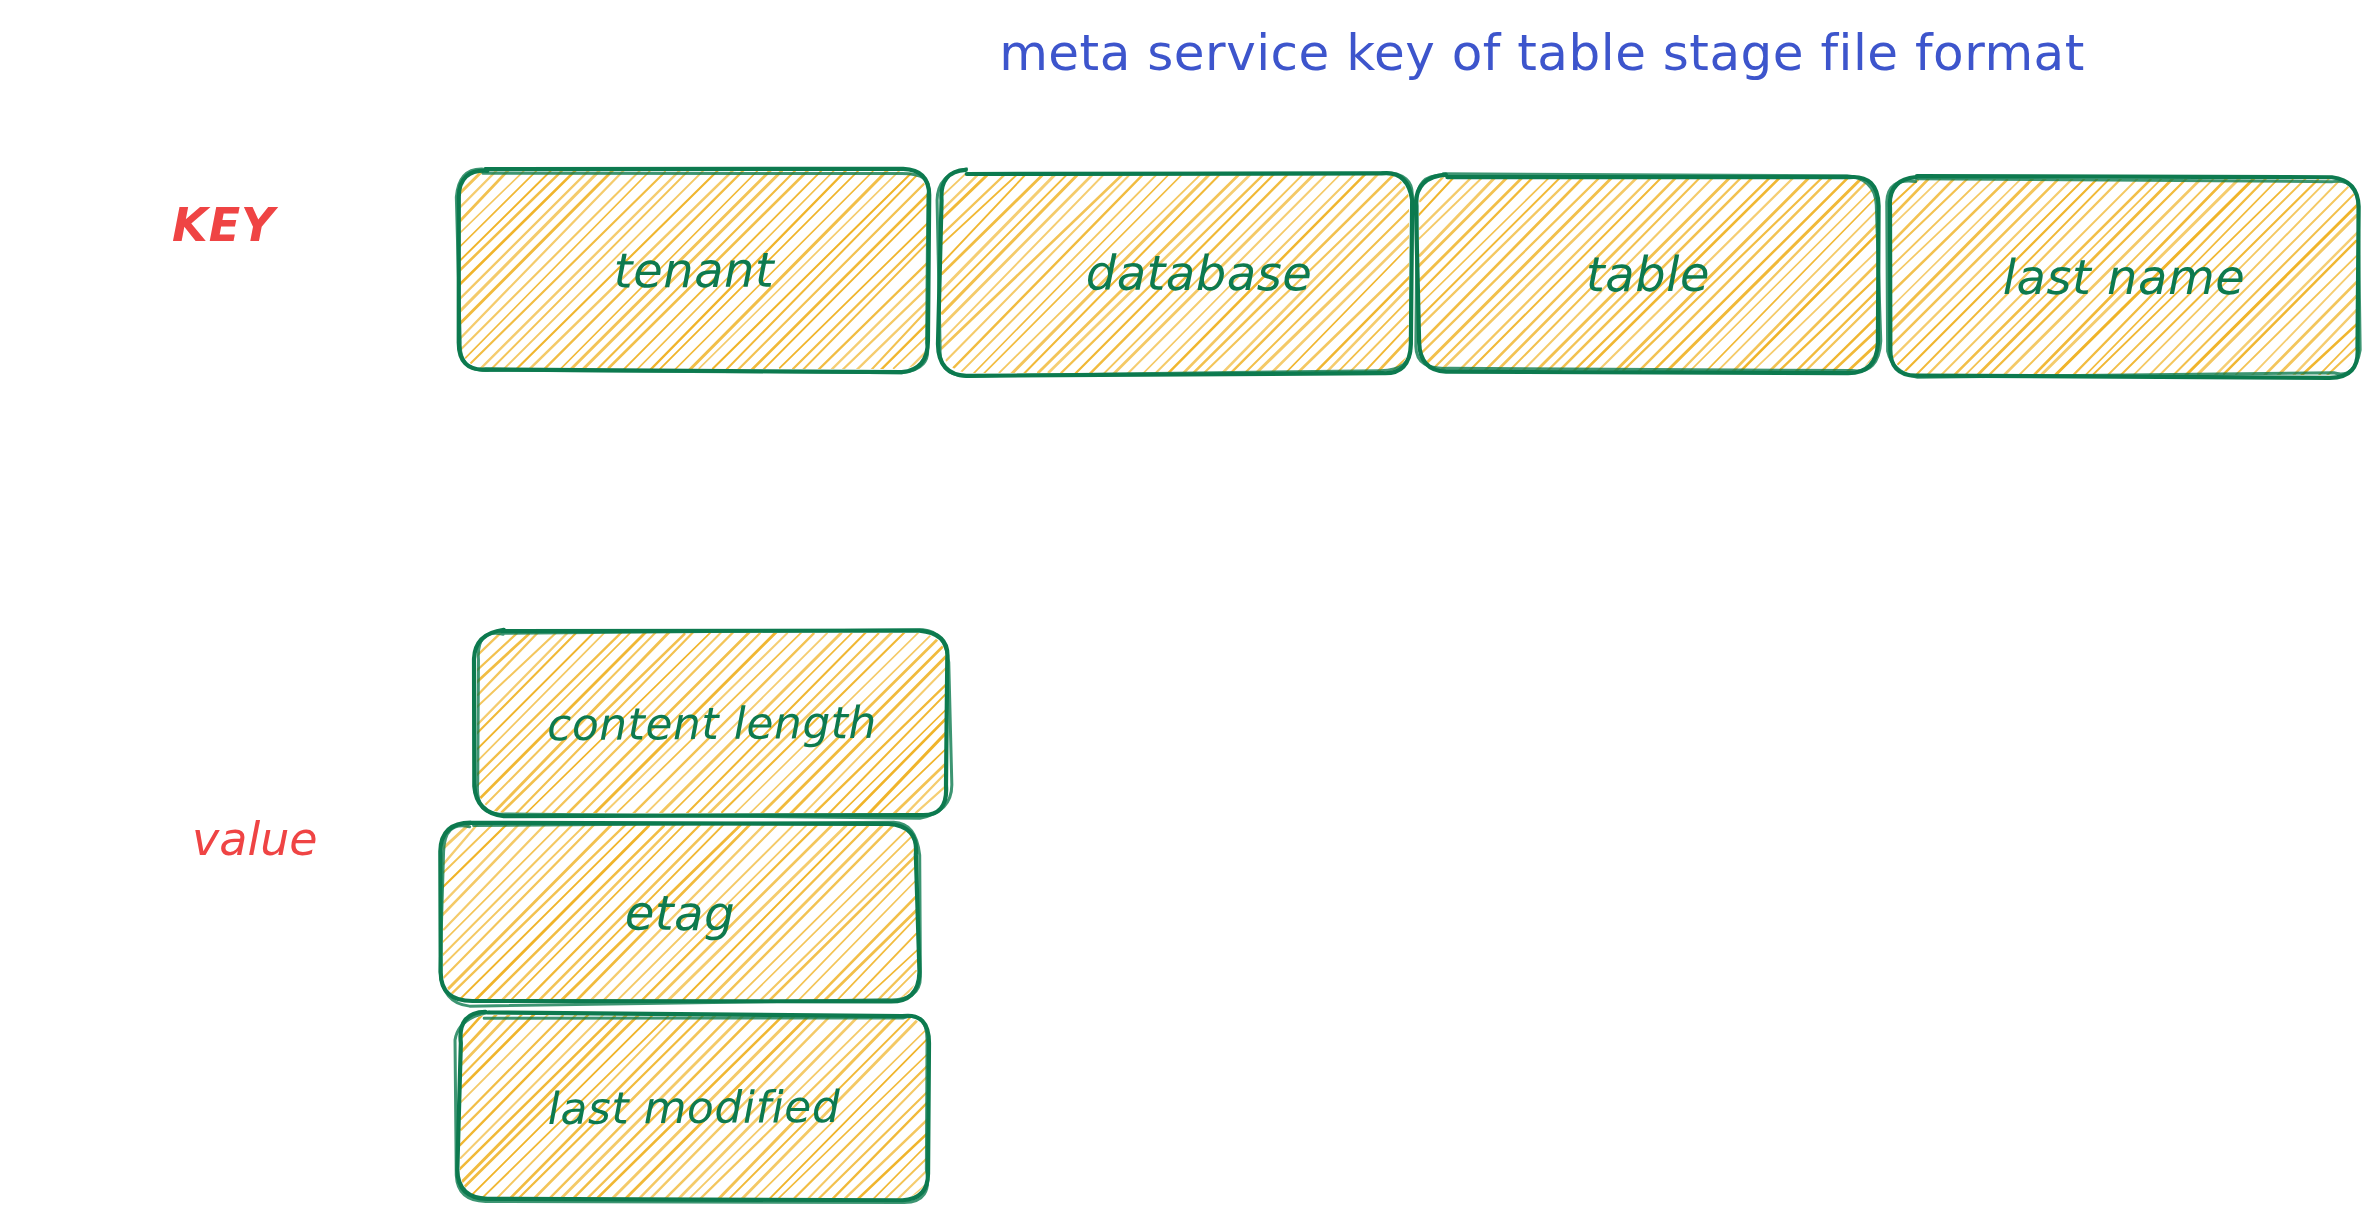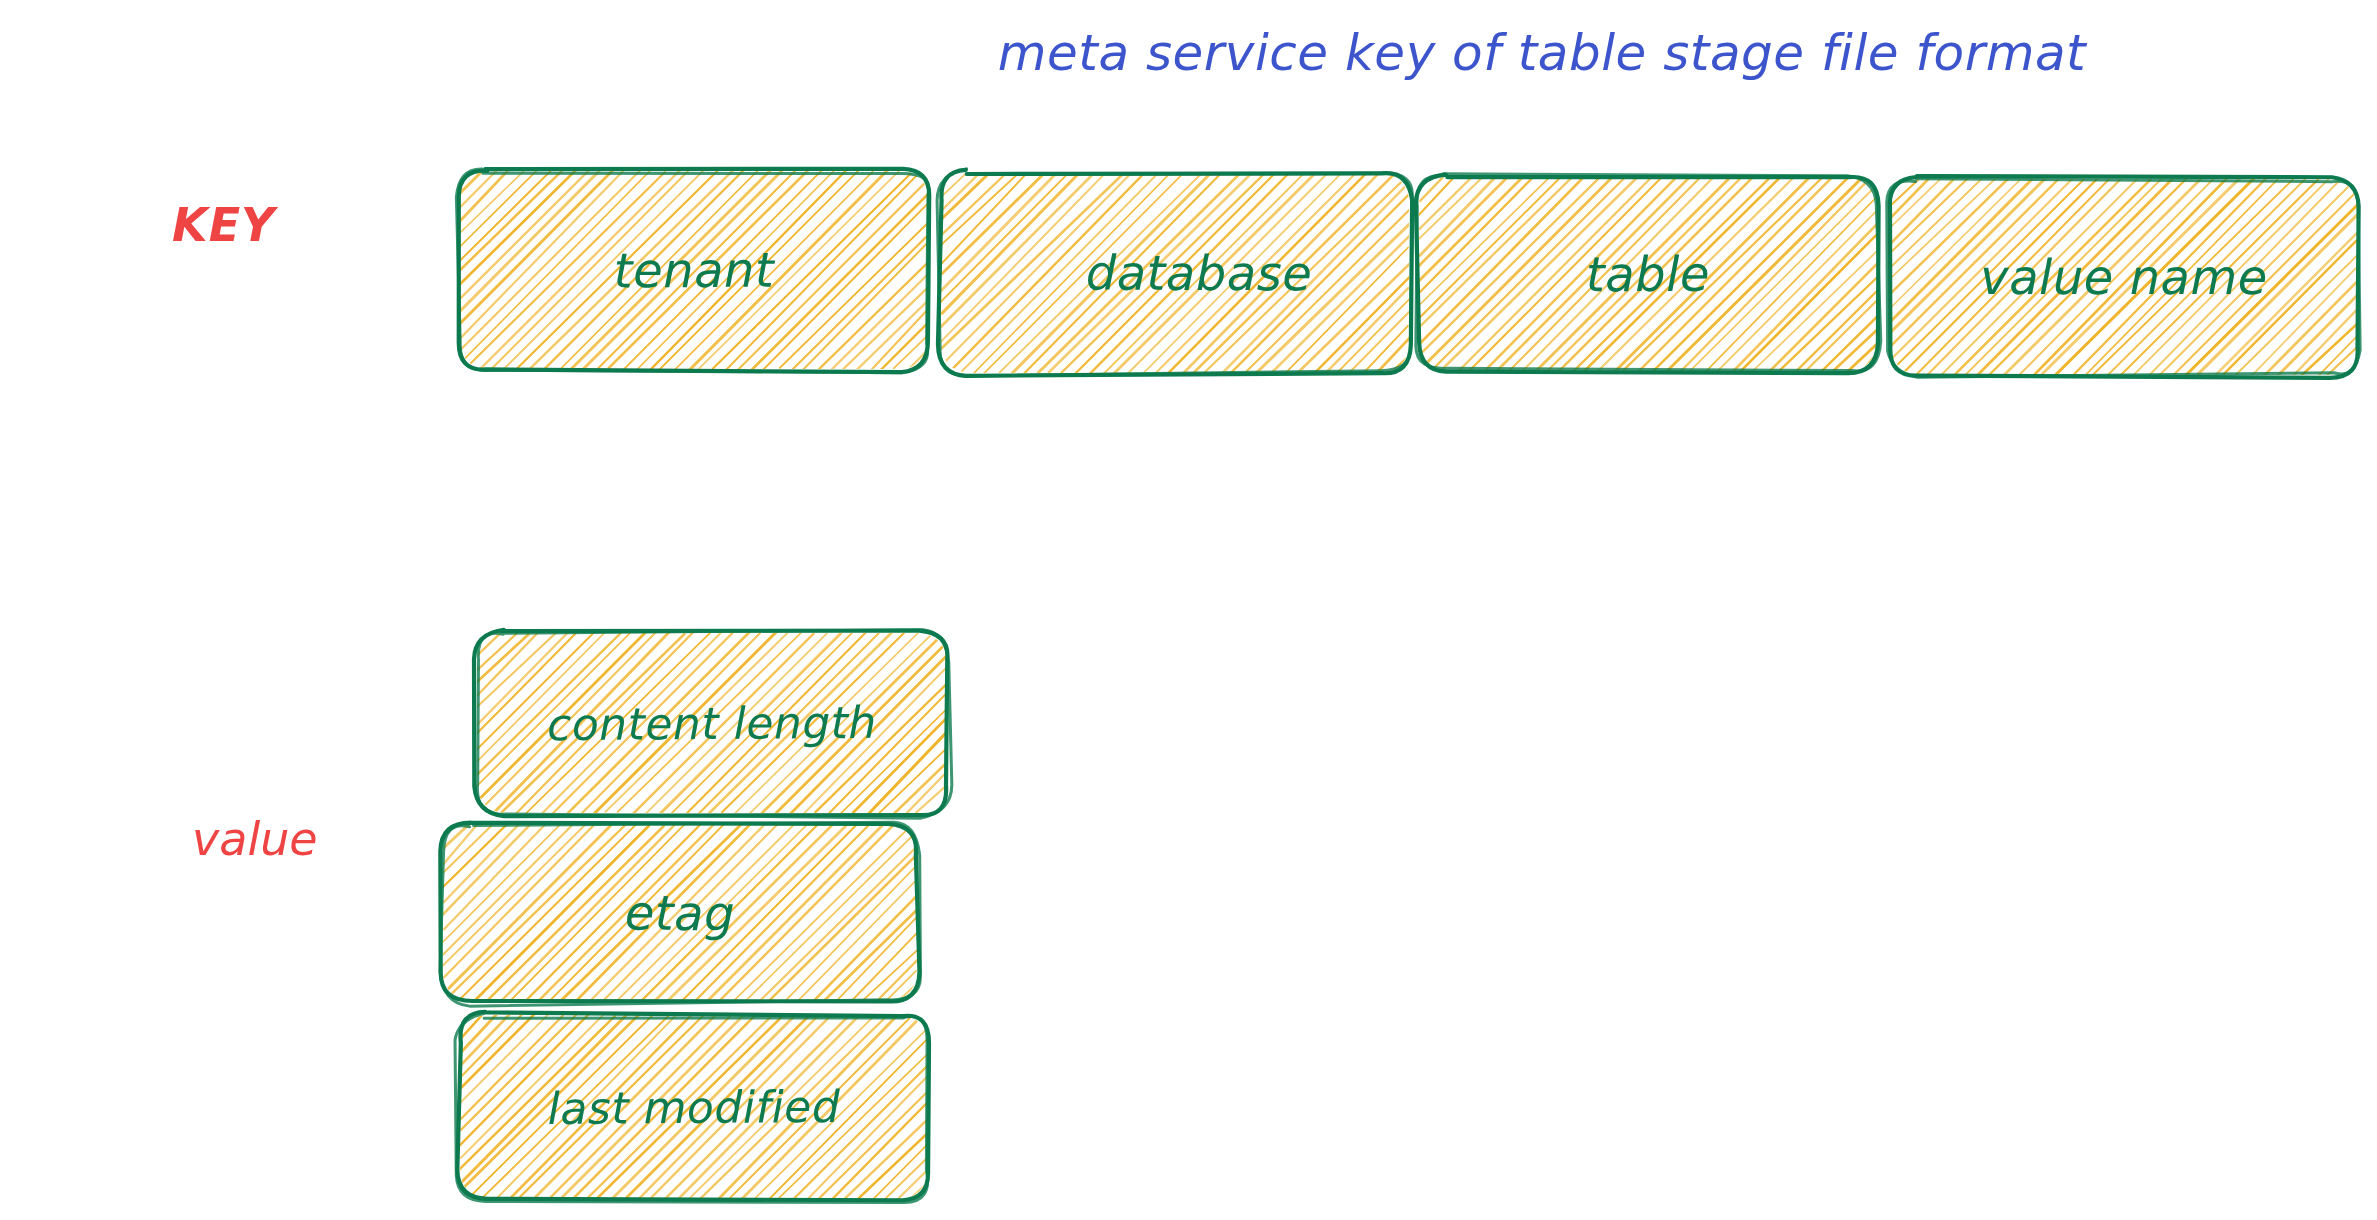--- a/index.html
+++ b/index.html
@@ -22,21 +22,20 @@
   
   #diagram-title {
     position: absolute;
     left: 912px;
     top: 24px;
     width: 1260px;
     text-align: center;
     font-family: "DejaVu Sans", sans-serif;
     font-size: 50px;
     font-weight: 400;
-    font-style: italic;
     letter-spacing: 0.5px;
     color: #3d55cc;
     white-space: nowrap;
     user-select: none;
   }
 
   
   .axis-label {
     position: absolute;
     font-family: "DejaVu Sans", sans-serif;
@@ -350,21 +349,21 @@
               <line x1="410.96463405182584" y1="197.93381450548767" x2="468.828445961792" y2="144.25325094591827" stroke="#f0b429" stroke-width="2.63" stroke-linecap="round" opacity="0.97"></line>
               <line x1="428.1694536755793" y1="198.11804268099368" x2="467.6322800793685" y2="157.63780993614347" stroke="#f0b429" stroke-width="1.85" stroke-linecap="round" opacity="0.87"></line>
               <line x1="437.2226582697593" y1="197.29517012536525" x2="469.29162268536163" y2="167.0890506869182" stroke="#f0b429" stroke-width="2.04" stroke-linecap="round" opacity="0.83"></line>
               <line x1="451.7333415958099" y1="198.25846456550062" x2="466.569588995073" y2="182.56072295028716" stroke="#f0b429" stroke-width="2.79" stroke-linecap="round" opacity="0.68"></line>
               <line x1="466.607525820937" y1="198.3557942532003" x2="466.2680072975345" y2="196.8856276867911" stroke="#f0b429" stroke-width="1.80" stroke-linecap="round" opacity="0.98"></line>
             </g>
             <path d="M 26.887819223478438 -1.973913285881281 L 441.92094473056494 -0.73923010379076 Q 467.7446139547974 2.2762353904545307 468.6464225973934 28.50705250799656 L 467.50899924226104 169.69685084745288 Q 469.78998277299104 199.80833921581507 439.7663308445364 199.78212826028465 L 26.175576597079633 197.5683802485466 Q -0.733661700412631 197.69124693498014 0.33757411055266856 169.27949395030737 L 0.0007616434246301651 29.707647652179002 Q -2.258630475774407 1.4404378741979598 25.985675628855823 -0.940752489119768" fill="none" stroke="#0d7a4f" stroke-width="4.2" stroke-linecap="round" stroke-linejoin="round" opacity="1"></path>
             <path d="M 26.418304828274994 0.8272554080933333 L 442.491127527412 3.63053647633642 Q 469.1112448506989 0.018080489337444307 468.209485381376 31.2374058553949 L 470.1644221675582 171.99142582304776 Q 465.2510795398615 201.15405898522584 443.6153540403582 194.76699823066593 L 27.31287016598508 199.1960072832182 Q 2.8060697545297444 195.24112959466873 -2.3784630336798727 173.20183498170226 L -3.2441110602580014 24.02039502263069 Q -2.3919846762903036 -0.3103311454877257 25.63302801521495 3.539996636286378" fill="none" stroke="#0d7a4f" stroke-width="3.0" stroke-linecap="round" stroke-linejoin="round" opacity="0.8"></path>
           </g>
         </svg>
-        <div class="box-label" style="transform: rotate(-0.04deg);">value name</div>
+        <div class="box-label" style="transform: rotate(-0.04deg);">last name</div>
       </div>
     </div>
   <div id="value-boxes">
       <div class="sketch-box" style="left: 462px; top: 618px; width: 500px; height: 210px;">
         <svg width="500" height="210" viewBox="0 0 500 210">
           <defs>
             <clipPath id="clip-value-content-length-0">
               <rect x="1" y="1" width="470" height="180" rx="28" ry="28"></rect>
             </clipPath>
           </defs>

